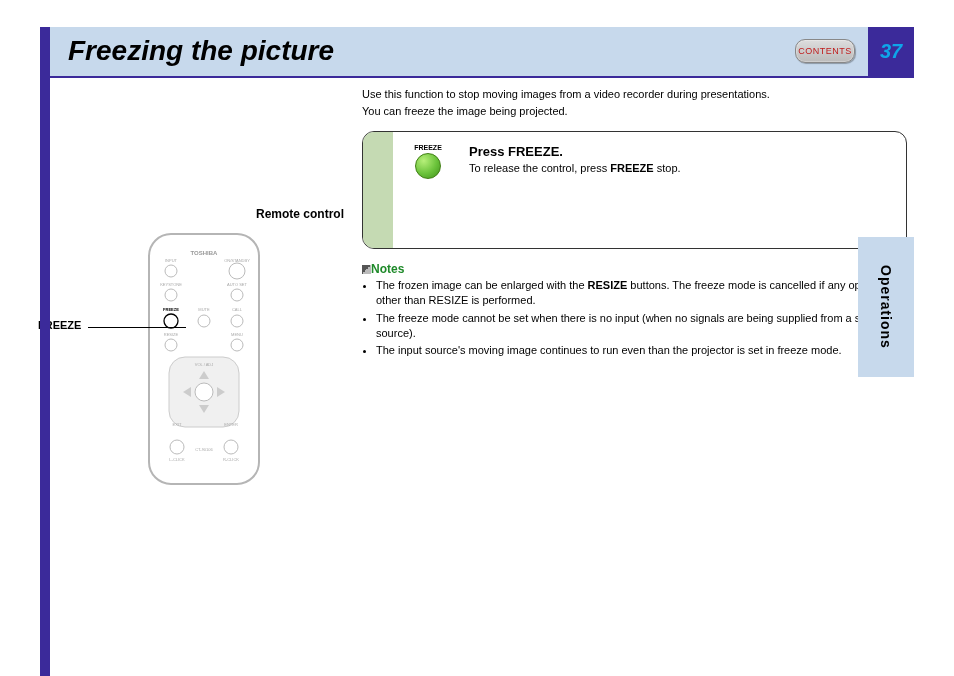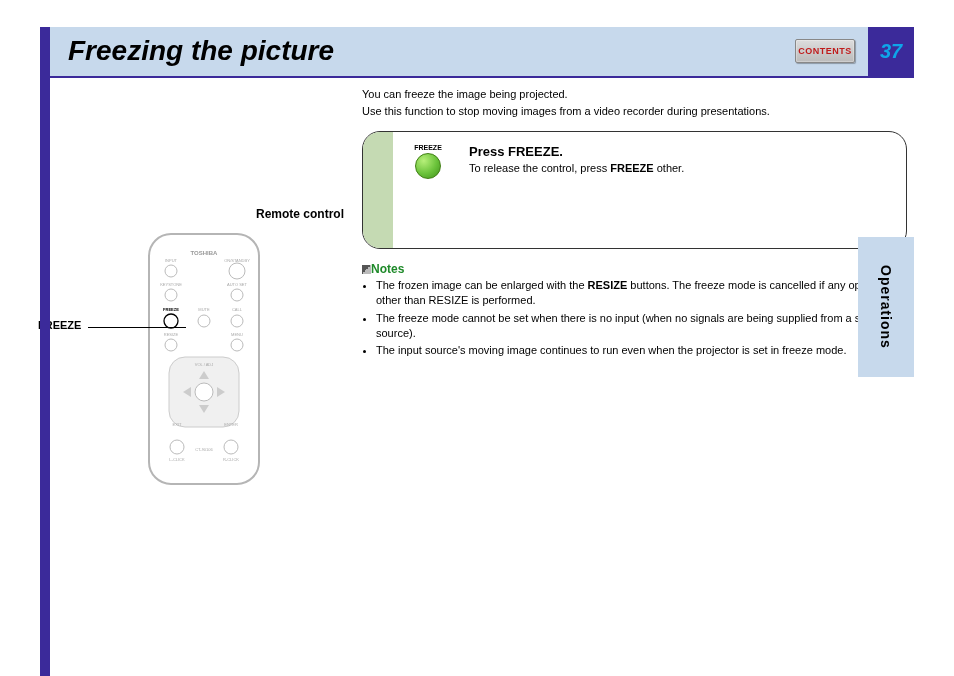--- a/index.html
+++ b/index.html
@@ -57,25 +57,25 @@
     z-index: 7;
   }
   .contents-btn {
     position: absolute;
     left: 795px;
     top: 12px;
     width: 60px;
     height: 24px;
     background: linear-gradient(#ddd,#bbb);
     border: 1px solid #888;
-    border-radius: 2px;
+    border-radius: 10px;
     box-shadow: inset 0 0 0 1px #fff4, 1px 1px 1px rgba(0,0,0,.3);
     color: #c01b1b;
     font-size: 9px;
-    font-weight: bold;
+    font-weight: normal;
     letter-spacing: .5px;
     display: flex;
     align-items: center;
     justify-content: center;
     z-index: 10;
     cursor: pointer;
   }
   .page-num {
     position: absolute;
     left: 868px;
@@ -155,21 +155,21 @@
   }
 
   
   .instr-box {
     position: absolute;
     left: 362px;
     top: 104px;
     width: 545px;
     height: 118px;
     border: 1.2px solid #333;
-    border-radius: 18px;
+    border-radius: 12px;
     overflow: hidden;
     background: #fff;
   }
   .instr-leftband {
     position: absolute;
     left: 0; top: 0; bottom: 0; width: 30px;
     background: #c5dab3;
   }
   .instr-content {
     position: absolute;
@@ -241,22 +241,22 @@
   <div class="rule"></div>
   <div class="title">Freezing the picture</div>
   <div class="contents-btn">CONTENTS</div>
   <div class="page-num">37</div>
 
   <div class="side-tab">
     <span>Operations</span>
   </div>
 
   <div class="intro">
+    <p>Use this function to stop moving images from a video recorder during presentations.</p>
     <p>You can freeze the image being projected.</p>
-    <p>Use this function to stop moving images from a video recorder during presentations.</p>
   </div>
 
   <div class="remote-wrap">
     <div class="remote-title">Remote control</div>
     <div class="remote-svg-holder">
       <span class="freeze-label">FREEZE</span>
       <span class="freeze-line"></span>
       <svg width="150" height="260" viewBox="0 0 150 260">
         <defs></defs>
         <rect x="20" y="5" width="110" height="250" rx="22" ry="22" fill="#fff" stroke="#b5b5b5" stroke-width="2"></rect>
@@ -307,31 +307,31 @@
   <div class="instr-box">
     <div class="instr-leftband"></div>
     <div class="instr-content">
       <div class="freeze-btn-col">
         <span class="tiny">FREEZE</span>
         <div class="green-btn"></div>
       </div>
       <div class="instr-text">
         <h3>Press FREEZE.</h3>
         <p>
-          <span>To release the control, press </span><b>FREEZE</b><span> other.</span>
+          <span>To release the control, press </span><b>FREEZE</b><span> stop.</span>
         </p>
       </div>
     </div>
   </div>
 
   <div class="notes">
     <div class="notes-hdr">
       <span class="sq"></span>
       <span>Notes</span>
     </div>
     <ul>
       <li><span>The frozen image can be enlarged with the </span><b>RESIZE</b><span> buttons. The freeze mode is cancelled if any operation other than RESIZE is performed.</span></li>
       <li><span>The freeze mode cannot be set when there is no input (when no signals are being supplied from a signal source).</span><b></b><span></span></li>
-      <li><span>The input source's moving image continues to run even when the projector is set in freeze mode.</span><b></b><span></span></li>
+      <li><span>The input source's moving image continues to run even than the projector is set in freeze mode.</span><b></b><span></span></li>
     </ul>
   </div>
 
 </div>
 
 </body></html>

